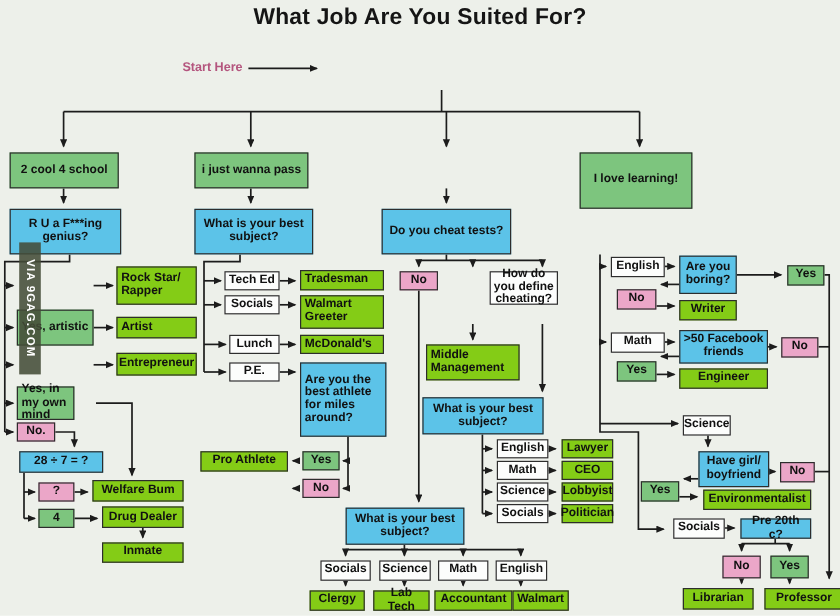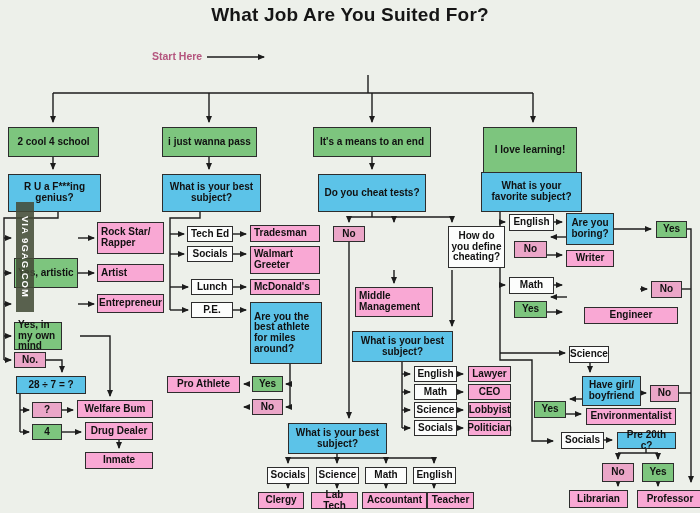--- a/index.html
+++ b/index.html
@@ -15,21 +15,21 @@
     position:absolute;left:152px;top:50px;font-size:10.5px;font-weight:700;color:#b4557e;
   }
   .wires{position:absolute;left:0;top:0;}
   .node{
     position:absolute;box-sizing:border-box;border:1.5px solid #2d2d2d;
     display:flex;align-items:center;justify-content:center;text-align:center;
     font-size:10px;font-weight:700;line-height:1.07;padding:0 2px;
   }
   .green{background:#7dc57e;text-align:right;}
   .blue{background:#5cc3e8;}
-  .yellow{background:#f9a8d4;}
+  .yellow{background:#84cc16;}
   .pink{background:#eba6c8;}
   .white{background:#fcfdfc;}
   .rootbox{background:#2f63ae;color:#fff;font-size:11px;}
   .left{justify-content:flex-start;text-align:left;padding-left:3px;}
   .wm{
     position:absolute;left:16px;top:202px;width:18px;height:110px;
     background:rgba(68,76,56,.88);color:#fff;
     writing-mode:vertical-rl;text-orientation:mixed;
     font-size:9.5px;font-weight:700;letter-spacing:1px;
     display:flex;align-items:center;justify-content:center;
@@ -144,26 +144,24 @@
       <path d="M658,482 V486" marker-end="url(#ah)"></path>
       <path d="M687,229 H691 V482" marker-end="url(#ah)"></path>
     </g>
   </svg>
 
   <div class="title">What Job Are You Suited For?</div>
   <div class="start">Start Here</div>
 
   <div class="node green" style="left:8px;top:127px;width:91px;height:30px">2 cool 4 school</div>
   <div class="node green" style="left:162px;top:127px;width:95px;height:30px">i just wanna pass</div>
-  <div class="node green" style="left:313px;top:127px;width:118px;height:30px">It's a means to an end</div>
   <div class="node green" style="left:483px;top:127px;width:94px;height:47px">I love learning!</div>
   <div class="node blue" style="left:8px;top:174px;width:93px;height:38px">R U a F***ing genius?</div>
   <div class="node blue" style="left:162px;top:174px;width:99px;height:38px">What is your best subject?</div>
   <div class="node blue" style="left:318px;top:174px;width:108px;height:38px">Do you cheat tests?</div>
-  <div class="node blue" style="left:481px;top:172px;width:101px;height:40px">What is your favorite subject?</div>
 
   <div class="node green left" style="left:14px;top:258px;width:64px;height:30px">Yes, artistic</div>
   <div class="node green left" style="left:14px;top:322px;width:48px;height:28px">Yes, in my own mind</div>
   <div class="node pink" style="left:14px;top:352px;width:32px;height:16px">No.</div>
   <div class="node yellow left" style="left:97px;top:222px;width:67px;height:32px">Rock Star/ Rapper</div>
   <div class="node yellow left" style="left:97px;top:264px;width:67px;height:18px">Artist</div>
   <div class="node yellow" style="left:97px;top:294px;width:67px;height:19px">Entrepreneur</div>
   <div class="node blue" style="left:16px;top:376px;width:70px;height:18px">28 ÷ 7 = ?</div>
   <div class="node pink" style="left:32px;top:402px;width:30px;height:16px">?</div>
   <div class="node yellow" style="left:77px;top:400px;width:76px;height:18px">Welfare Bum</div>
@@ -177,51 +175,52 @@
   <div class="node white" style="left:191px;top:302px;width:42px;height:16px">P.E.</div>
   <div class="node yellow left" style="left:250px;top:225px;width:70px;height:17px">Tradesman</div>
   <div class="node yellow left" style="left:250px;top:246px;width:70px;height:28px">Walmart Greeter</div>
   <div class="node yellow left" style="left:250px;top:279px;width:70px;height:16px">McDonald's</div>
   <div class="node blue left" style="left:250px;top:302px;width:72px;height:62px">Are you the best athlete for miles around?</div>
   <div class="node yellow" style="left:167px;top:376px;width:73px;height:17px">Pro Athlete</div>
   <div class="node green" style="left:252px;top:376px;width:31px;height:16px">Yes</div>
   <div class="node pink" style="left:252px;top:399px;width:31px;height:16px">No</div>
 
   <div class="node pink" style="left:333px;top:226px;width:32px;height:16px">No</div>
-  <div class="node white" style="left:448px;top:226px;width:57px;height:42px">How do you define cheating?</div>
+  <div class="node white" style="left:408px;top:226px;width:57px;height:28px">How do you define cheating?</div>
   <div class="node yellow left" style="left:355px;top:287px;width:78px;height:30px">Middle Management</div>
   <div class="node blue" style="left:352px;top:331px;width:101px;height:31px">What is your best subject?</div>
   <div class="node white" style="left:414px;top:366px;width:43px;height:16px">English</div>
   <div class="node white" style="left:414px;top:384px;width:43px;height:16px">Math</div>
   <div class="node white" style="left:414px;top:402px;width:43px;height:16px">Science</div>
   <div class="node white" style="left:414px;top:420px;width:43px;height:16px">Socials</div>
   <div class="node yellow" style="left:468px;top:366px;width:43px;height:16px">Lawyer</div>
   <div class="node yellow" style="left:468px;top:384px;width:43px;height:16px">CEO</div>
   <div class="node yellow" style="left:468px;top:402px;width:43px;height:16px">Lobbyist</div>
   <div class="node yellow" style="left:468px;top:420px;width:43px;height:16px">Politician</div>
 
   <div class="node blue" style="left:288px;top:423px;width:99px;height:31px">What is your best subject?</div>
   <div class="node white" style="left:267px;top:467px;width:42px;height:17px">Socials</div>
   <div class="node white" style="left:316px;top:467px;width:43px;height:17px">Science</div>
   <div class="node white" style="left:365px;top:467px;width:42px;height:17px">Math</div>
   <div class="node white" style="left:413px;top:467px;width:43px;height:17px">English</div>
   <div class="node yellow" style="left:258px;top:492px;width:46px;height:17px">Clergy</div>
   <div class="node yellow" style="left:311px;top:492px;width:47px;height:17px">Lab Tech</div>
   <div class="node yellow" style="left:362px;top:492px;width:65px;height:17px">Accountant</div>
-  <div class="node yellow" style="left:427px;top:492px;width:47px;height:17px">Teacher</div>
+  <div class="node yellow" style="left:427px;top:492px;width:47px;height:17px">Walmart</div>
 
   <div class="node white" style="left:509px;top:214px;width:45px;height:17px">English</div>
   <div class="node blue" style="left:566px;top:213px;width:48px;height:32px">Are you boring?</div>
   <div class="node green" style="left:656px;top:221px;width:31px;height:17px">Yes</div>
   <div class="node pink" style="left:514px;top:241px;width:33px;height:17px">No</div>
   <div class="node yellow" style="left:566px;top:250px;width:48px;height:17px">Writer</div>
   <div class="node white" style="left:509px;top:277px;width:45px;height:17px">Math</div>
+  <div class="node blue" style="left:566px;top:275px;width:74px;height:28px">&gt;50 Facebook friends</div>
   <div class="node pink" style="left:651px;top:281px;width:31px;height:17px">No</div>
   <div class="node green" style="left:514px;top:301px;width:33px;height:17px">Yes</div>
-  <div class="node yellow" style="left:584px;top:307px;width:94px;height:17px">Engineer</div>
+  <div class="node yellow" style="left:566px;top:307px;width:74px;height:17px">Engineer</div>
   <div class="node white" style="left:569px;top:346px;width:40px;height:17px">Science</div>
   <div class="node blue" style="left:582px;top:376px;width:59px;height:30px">Have girl/ boyfriend</div>
   <div class="node pink" style="left:650px;top:385px;width:29px;height:17px">No</div>
   <div class="node green" style="left:534px;top:401px;width:32px;height:17px">Yes</div>
   <div class="node yellow" style="left:586px;top:408px;width:90px;height:17px">Environmentalist</div>
   <div class="node white" style="left:561px;top:432px;width:43px;height:17px">Socials</div>
   <div class="node blue" style="left:617px;top:432px;width:59px;height:17px">Pre 20th c?</div>
   <div class="node pink" style="left:602px;top:463px;width:32px;height:19px">No</div>
   <div class="node green" style="left:642px;top:463px;width:32px;height:19px">Yes</div>
   <div class="node yellow" style="left:569px;top:490px;width:59px;height:18px">Librarian</div>

